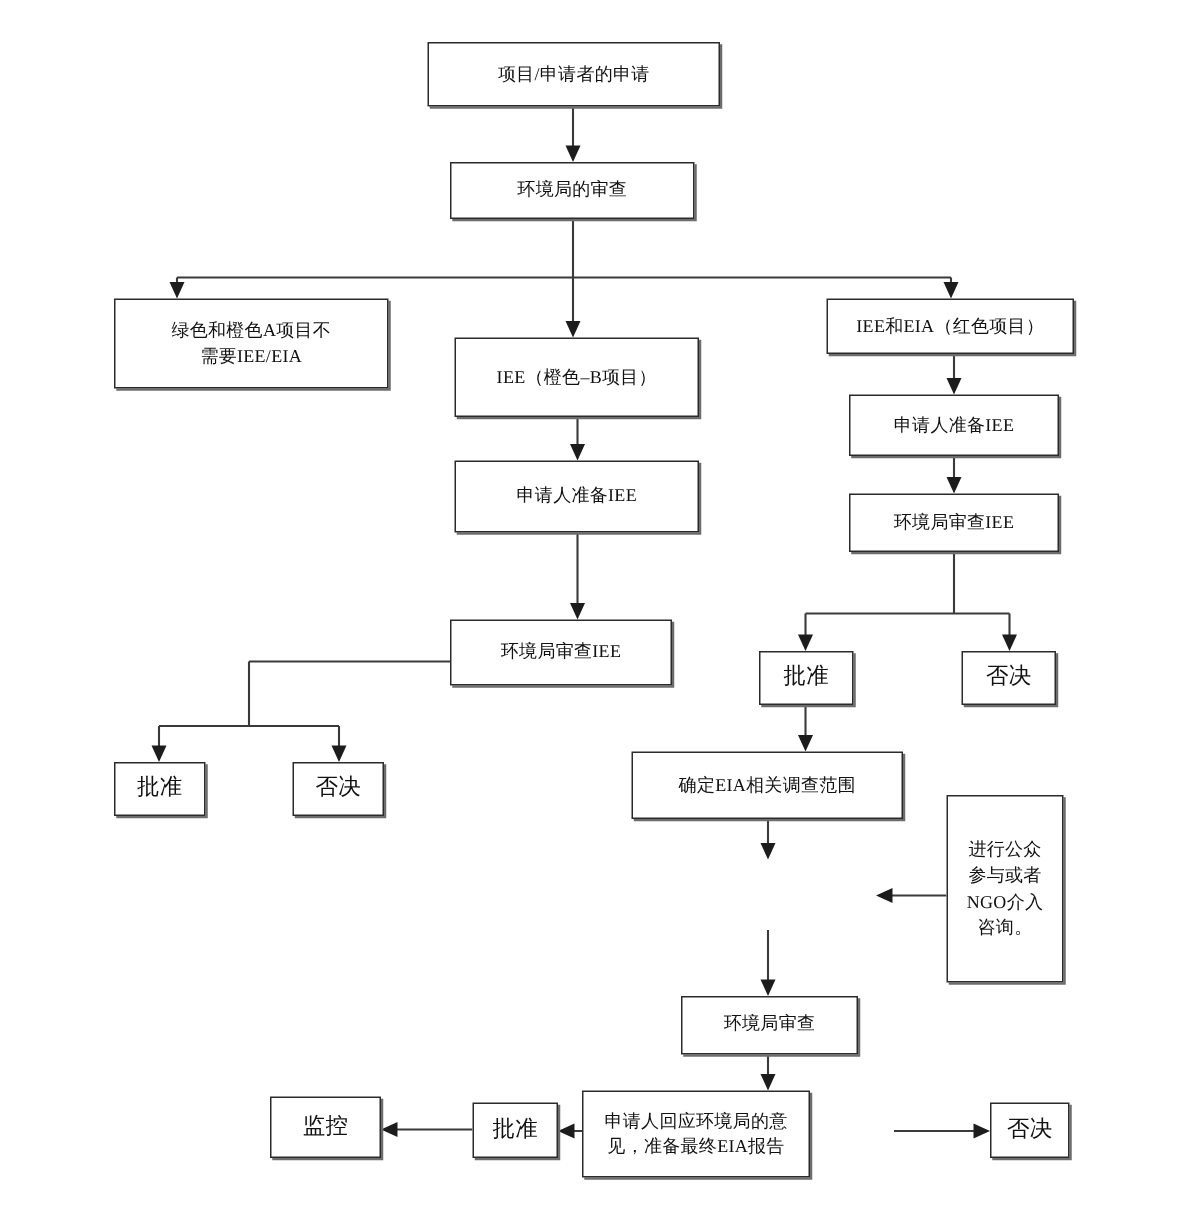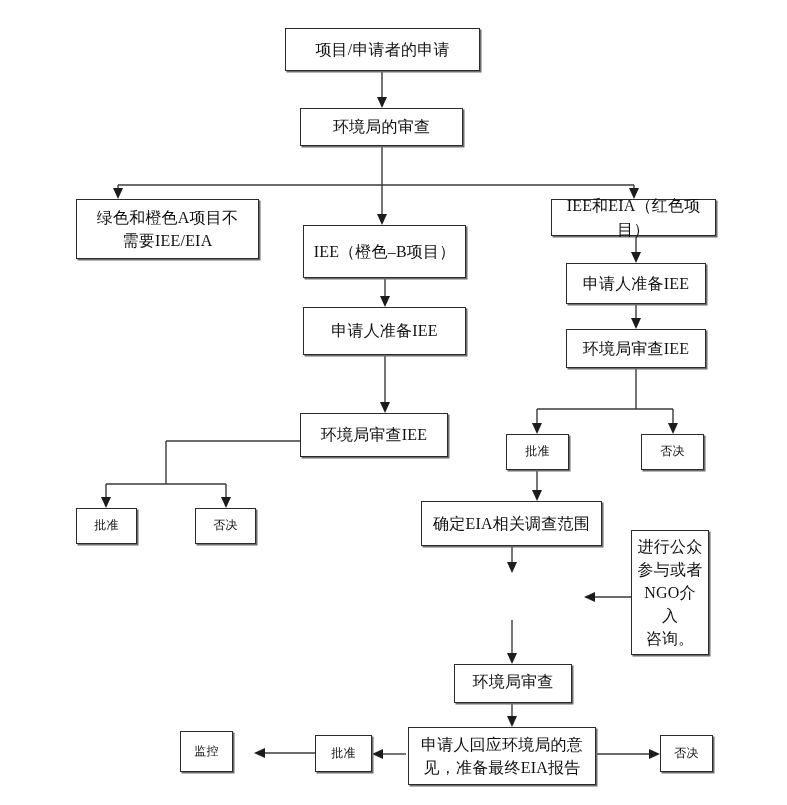--- a/index.html
+++ b/index.html
@@ -22,35 +22,35 @@
     position: absolute;
     box-sizing: border-box;
     background: #ffffff;
     border: 1px solid #2b2b2b;
     box-shadow: 1.5px 1.5px 0 0 #6d6d6d;
     display: flex;
     align-items: center;
     justify-content: center;
     text-align: center;
     color: #111111;
-    font-size: 16px;
+    font-size: 12px;
     line-height: 1.45;
     letter-spacing: 0.2px;
     padding: 2px 5px;
   }
   .node .txt {
     display: block;
     width: 100%;
     white-space: pre-line;
   }
   .node.wrapleft .txt {
     text-align: center;
   }
   .node.small {
-    font-size: 12px;
+    font-size: 15px;
   }
   svg.wires {
     position: absolute;
     left: 0;
     top: 0;
     width: 787px;
     height: 805px;
     pointer-events: none;
   }
   svg.wires path, svg.wires line {
@@ -233,30 +233,30 @@
     <span class="txt">进行公众
 参与或者
 NGO介入
 咨询。</span>
   </div>
 
   <div class="node" style="left: 454px; top: 664px; width: 118px; height: 39px; font-family: Liberation Mono, monospace;">
     <span class="txt">环境局审查</span>
   </div>
 
-  <div class="node" style="left: 408px; top: 727px; width: 188px; height: 58px;">
+  <div class="node" style="left: 388px; top: 727px; width: 152px; height: 58px;">
     <span class="txt">申请人回应环境局的意
 见，准备最终EIA报告</span>
   </div>
 
   <div class="node small" style="left: 315px; top: 735px; width: 57px; height: 37px;">
     <span class="txt">批准</span>
   </div>
 
-  <div class="node small" style="left: 180px; top: 731px; width: 53px; height: 41px; justify-content: center;">
+  <div class="node small" style="left: 180px; top: 731px; width: 74px; height: 41px; justify-content: center;">
     <span class="txt">监控</span>
   </div>
 
   <div class="node small" style="left: 660px; top: 735px; width: 53px; height: 37px;">
     <span class="txt">否决</span>
   </div>
 
 </div>
 
 </body></html>

